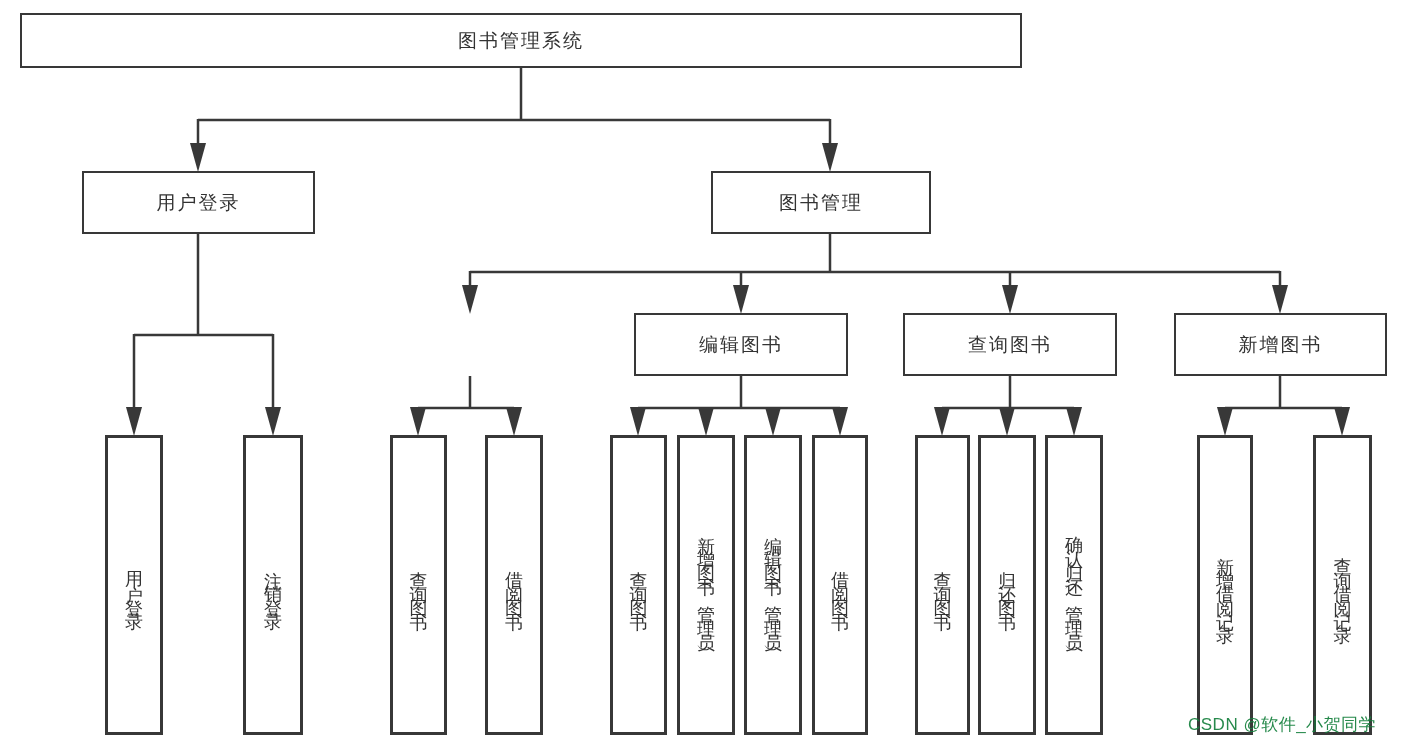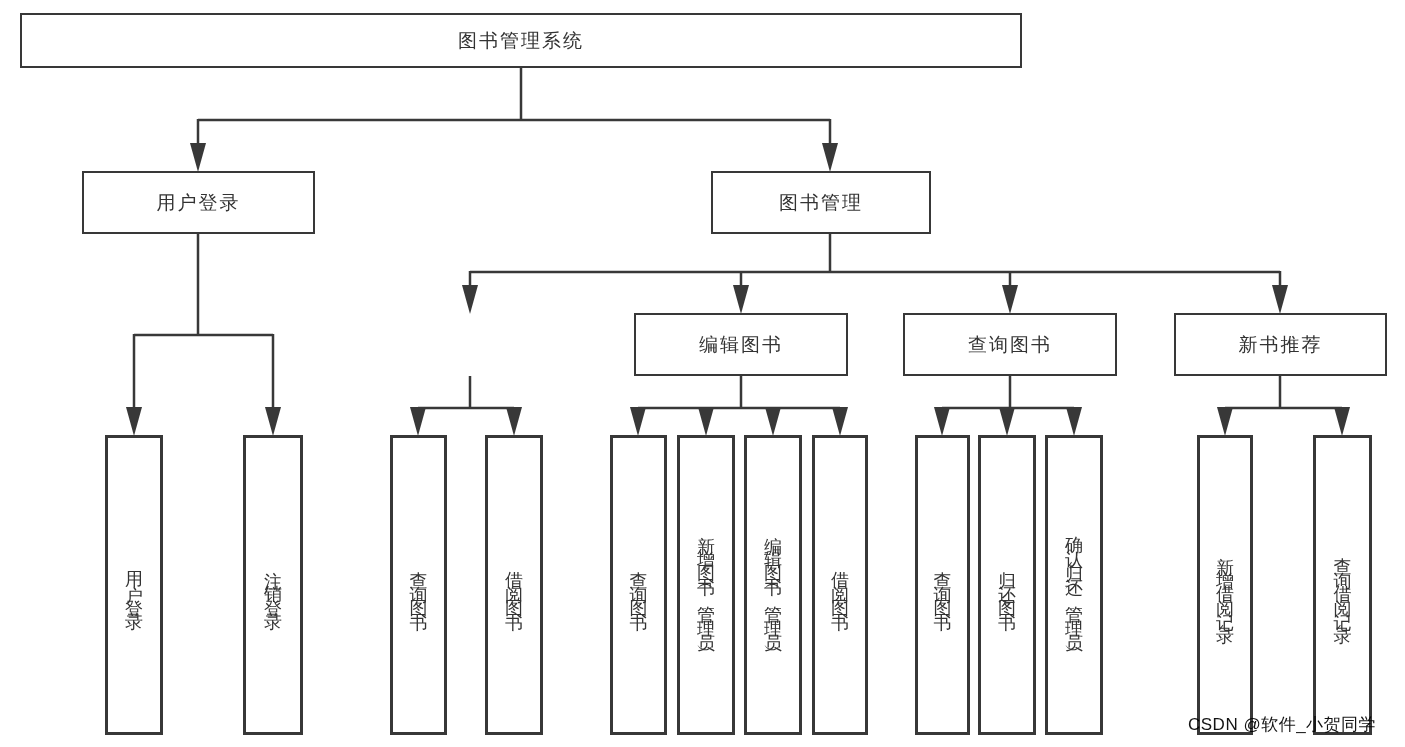--- a/index.html
+++ b/index.html
@@ -39,21 +39,21 @@
     text-orientation: mixed;
     font-size: 18px;
     line-height: 1;
     letter-spacing: 14px;
   }
   .watermark {
     position: absolute;
     left: 1188px;
     top: 713px;
     font-size: 17px;
-    color: #000000;
+    color: #15803d;
     opacity: 0.92;
     letter-spacing: 0.5px;
     white-space: nowrap;
     z-index: 5;
   }
   svg path { stroke: #383838; stroke-width: 2.5; fill: none; }
   svg polygon { fill: #383838; stroke: none; }
 </style>
 </head>
 <body>
@@ -103,21 +103,21 @@
     <span>图书管理</span>
   </div>
 
   <div class="node hbox" style="left:634px;top:313px;width:214px;height:63px">
     <span>编辑图书</span>
   </div>
   <div class="node hbox" style="left:903px;top:313px;width:214px;height:63px">
     <span>查询图书</span>
   </div>
   <div class="node hbox" style="left:1174px;top:313px;width:213px;height:63px">
-    <span>新书推荐</span>
+    <span>新增图书</span>
   </div>
 
   <div class="node vbox" style="left:105px;top:435px;width:58px;height:300px">
     <span class="vtext">用户登录</span>
   </div>
   <div class="node vbox" style="left:243px;top:435px;width:60px;height:300px">
     <span class="vtext">注销登录</span>
   </div>
 
   <div class="node vbox" style="left:390px;top:435px;width:57px;height:300px">

